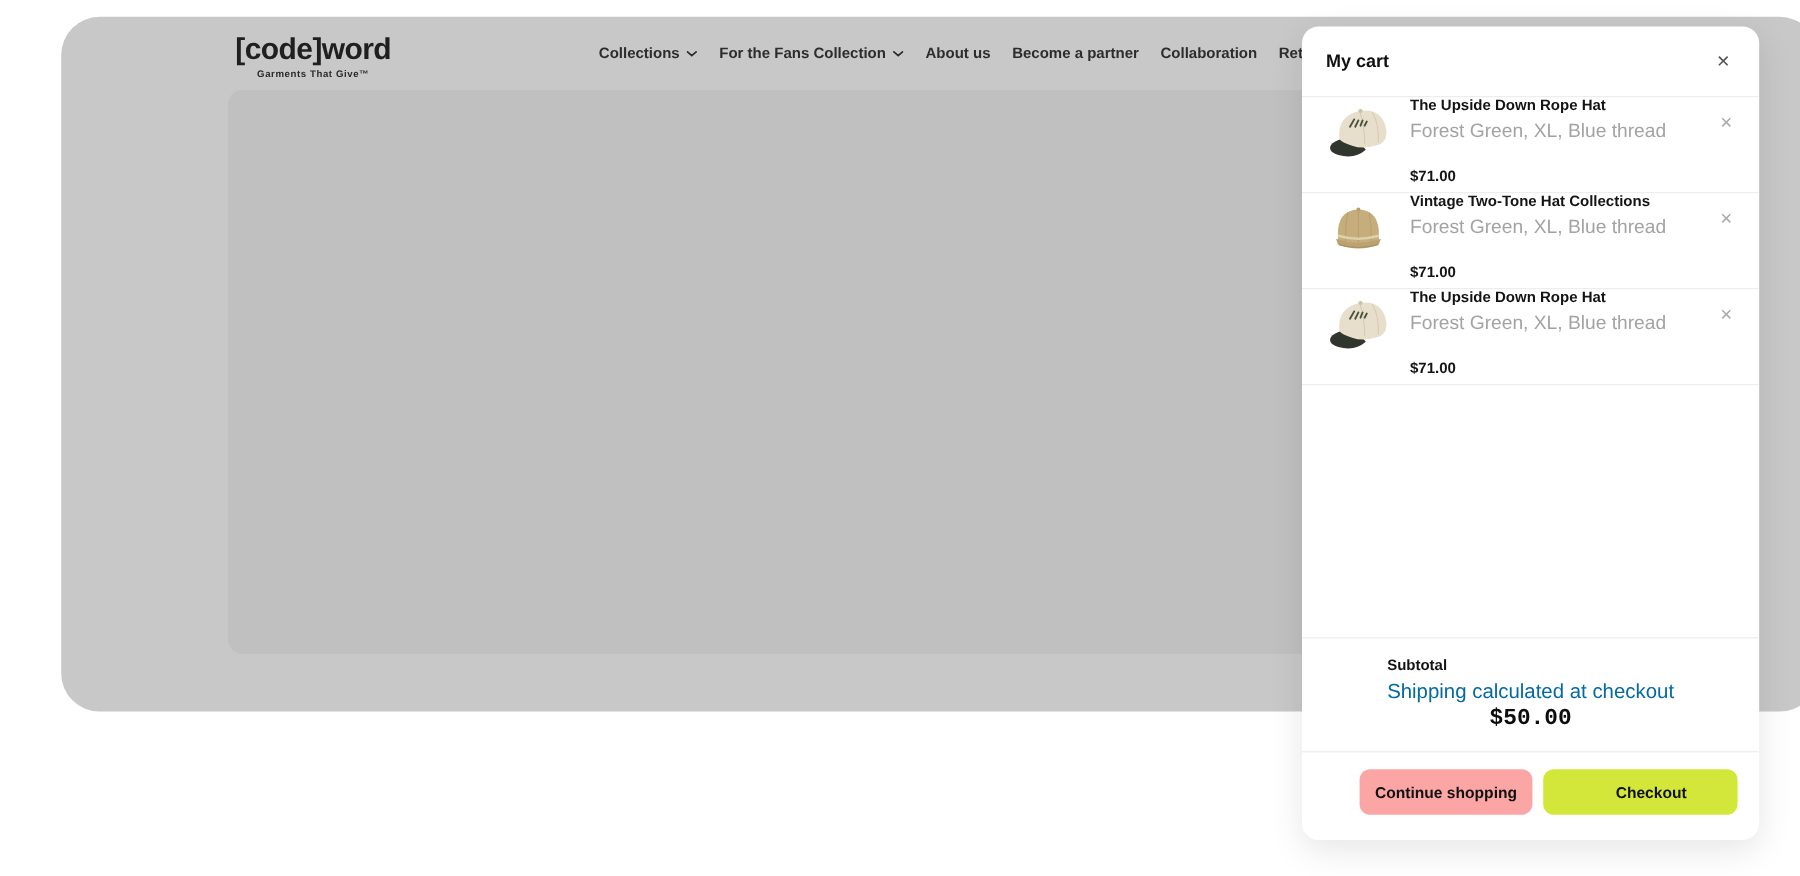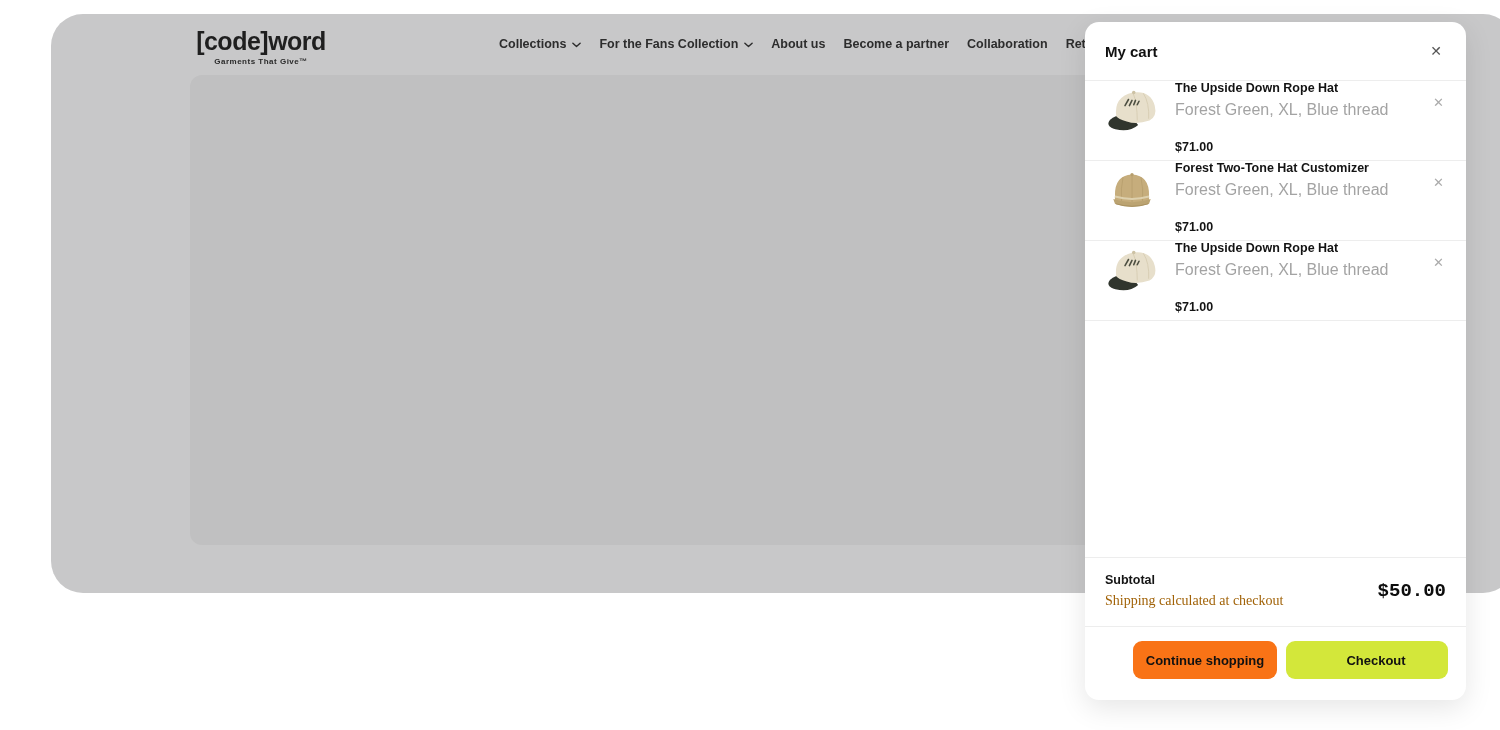--- a/index.html
+++ b/index.html
@@ -42,29 +42,29 @@
                 margin-right:12px; flex:0 0 auto; }
   .item-info { display:flex; flex-direction:column; }
   .item-name { font-size:12.5px; font-weight:700; color:#141414; line-height:1.2; cursor:pointer; }
   .item-variant { font-size:16px; color:#a3a3a3; margin-top:4px; line-height:1.2; }
   .item-price { font-size:12.5px; font-weight:700; color:#141414; margin-top:21px; }
   .item-remove { position:absolute; top:13px; right:20px; background:none; border:none; cursor:pointer;
                  font-size:13px; line-height:1; color:#ababab; padding:2px; }
 
   .cart-footer { flex:0 0 auto; }
   .subtotal-row { display:flex; align-items:center; justify-content:space-between;
-                  padding:15px 20px 17px 20px; border-top:1px solid #ededed; border-bottom:1px solid #ededed; }
+                  padding:15px 20px 17px 20px; border-top:1px solid #ededed; border-bottom:1px solid #ededed;flex-direction:column; }
   .subtotal-label { font-size:12.5px; font-weight:700; color:#141414; }
-  .shipping-note { font-size:14px; color:#a16207; margin-top:6px;font-family:Liberation Serif, serif; }
+  .shipping-note { font-size:17px; color:#0369a1; margin-top:6px; }
   .subtotal-value { font-size:19px; font-weight:700; color:#0d0d0d;font-family:Liberation Mono, monospace; }
 
   .actions-row { display:flex; gap:9px; padding:14px 18px 21px 20px; }
   .btn { flex:1 1 0; height:38px; border:none; border-radius:9px; cursor:pointer;
          font-family:"Liberation Sans", sans-serif; font-size:13px; font-weight:700; color:#111; }
-  .btn-continue { background:#f97316;margin-left:28px; }
+  .btn-continue { background:#fca5a5;margin-left:28px; }
   .btn-checkout { background:#d3e73a;padding-left:18px; }
 </style>
 </head>
 <body>
 
 <div class="stage">
 
   <div class="page-dim">
 
     <div class="logo-block">
@@ -141,21 +141,21 @@
             <path d="M32 9 L32 43" stroke="#b69e6d" stroke-width="1"></path>
             <path d="M21 12 Q18 26 19 42" stroke="#b69e6d" stroke-width="1" fill="none"></path>
             <path d="M43 12 Q46 26 45 42" stroke="#b69e6d" stroke-width="1" fill="none"></path>
             <path d="M11 36 Q32 42 53 36" stroke="#ddd0ad" stroke-width="2.6" fill="none"></path>
             <path d="M9 39 Q32 47 55 39 L53 45 Q32 53 11 45 Z" fill="#bba371"></path>
             <path d="M12 45 Q32 51 52 45" stroke="#a8905f" stroke-width="1.2" fill="none"></path>
             <circle cx="32" cy="9" r="2" fill="#b69e6d"></circle>
           </svg>
         </div>
         <div class="item-info">
-          <div class="item-name">Forest Two-Tone Hat Customizer</div>
+          <div class="item-name">Vintage Two-Tone Hat Collections</div>
           <div class="item-variant">Forest Green, XL, Blue thread</div>
           <div class="item-price">$71.00</div>
         </div>
         <button class="item-remove">✕</button>
       </div>
 
       <div class="cart-item">
         <div class="item-image">
           <svg width="56" height="50" viewBox="0 0 64 56">
             <path d="M7 39 Q1 46 13 50 Q29 54 39 45 L31 35 Q15 32 7 39 Z" fill="#30352d"></path>

